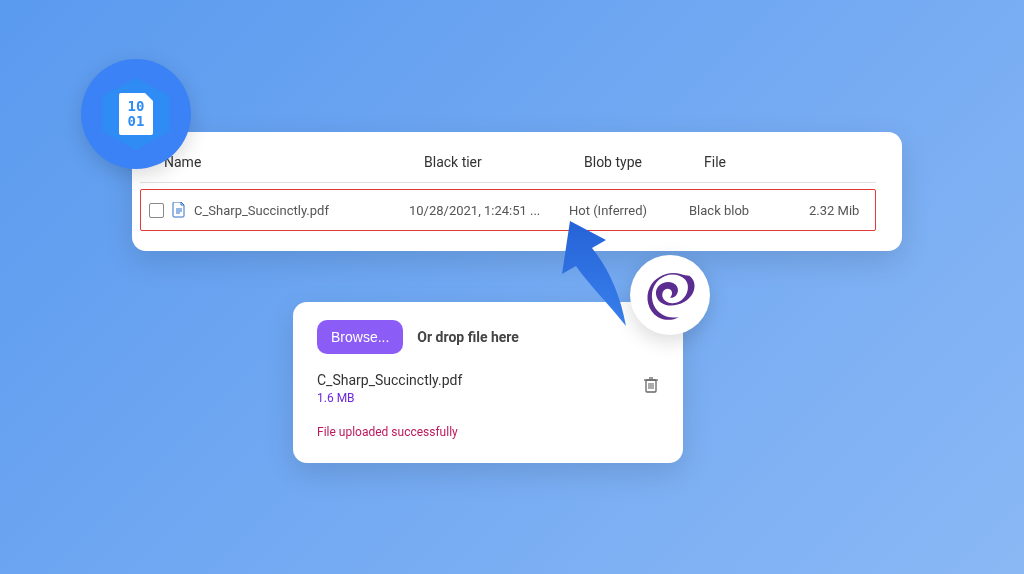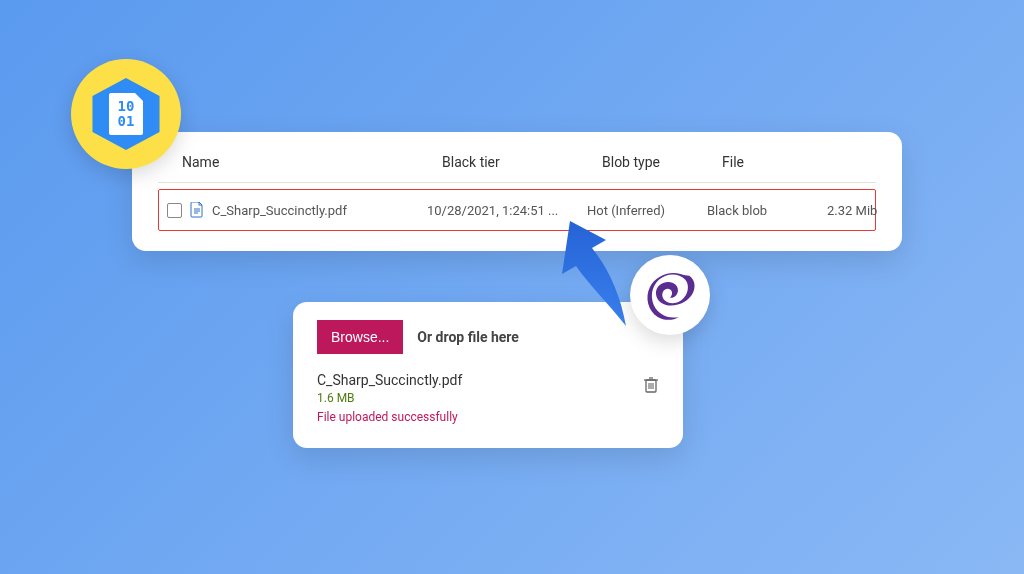--- a/index.html
+++ b/index.html
@@ -8,25 +8,25 @@
     height: 574px;
     background: linear-gradient(135deg, #5a9aef 0%, #8ab8f5 100%);
     font-family: -apple-system, BlinkMacSystemFont, 'Segoe UI', Roboto, Arial, sans-serif;
     position: relative;
     overflow: hidden;
   }
 
   
   .logo-circle {
     position: absolute;
-    left: 71px;
+    left: 81px;
     top: 59px;
     width: 110px;
     height: 110px;
-    background: #fde047;
+    background: #3b82f6;
     border-radius: 50%;
     display: flex;
     align-items: center;
     justify-content: center;
     box-shadow: 0 6px 20px rgba(0,0,0,0.15);
     z-index: 3;
   }
   .hexagon {
     width: 78px;
     height: 78px;
@@ -62,21 +62,21 @@
 
   
   .table-card {
     position: absolute;
     left: 132px;
     top: 132px;
     width: 770px;
     background: #fff;
     border-radius: 14px;
     box-shadow: 0 10px 30px rgba(0,0,0,0.12);
-    padding: 14px 26px 20px 26px;
+    padding: 14px 26px 20px 8px;
     z-index: 1;
   }
   .table-header, .table-row {
     display: grid;
     grid-template-columns: 250px 150px 110px 110px 80px;
     gap: 10px;
     align-items: center;
   }
   .table-header {
     padding: 8px 10px 12px 24px;
@@ -123,40 +123,40 @@
     padding: 18px 24px 24px 24px;
     z-index: 1;
   }
   .browse-row {
     display: flex;
     align-items: center;
     gap: 14px;
     margin-bottom: 18px;
   }
   .browse-btn {
-    background: #be185d;
+    background: #8b5cf6;
     color: #fff;
     border: none;
     padding: 9px 14px;
-    border-radius: 0;
+    border-radius: 10px;
     font-size: 14px;
     cursor: pointer;
   }
   .drop-text {
     color: #444;
     font-size: 14px;
     font-weight: bold;
   }
   .file-row {
     display: flex;
     justify-content: space-between;
     align-items: flex-start;
   }
   .file-info .fname { font-size: 14px; color: #333; margin-bottom: 3px; }
-  .file-info .fsize { font-size: 12px; color: #4d7c0f; margin-bottom: 5px; }
+  .file-info .fsize { font-size: 12px; color: #6d28d9; margin-bottom: 20px; }
   .file-info .fstatus { font-size: 12px; color: #be185d; }
   .trash-icon {
     width: 16px;
     height: 18px;
     margin-top: 4px;
     cursor: pointer;
   }
 
   
   .blazor-circle {

